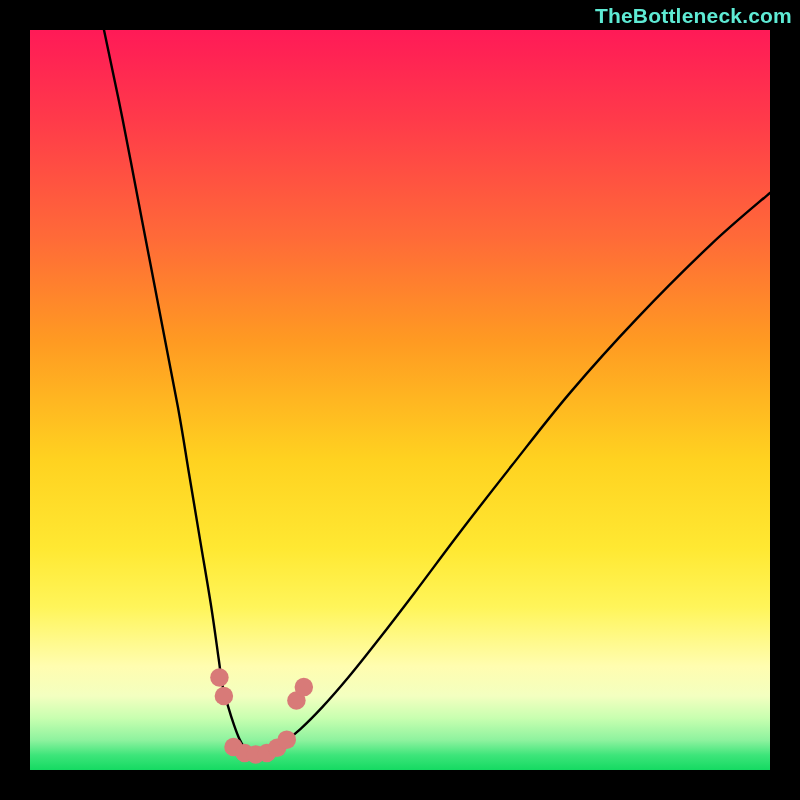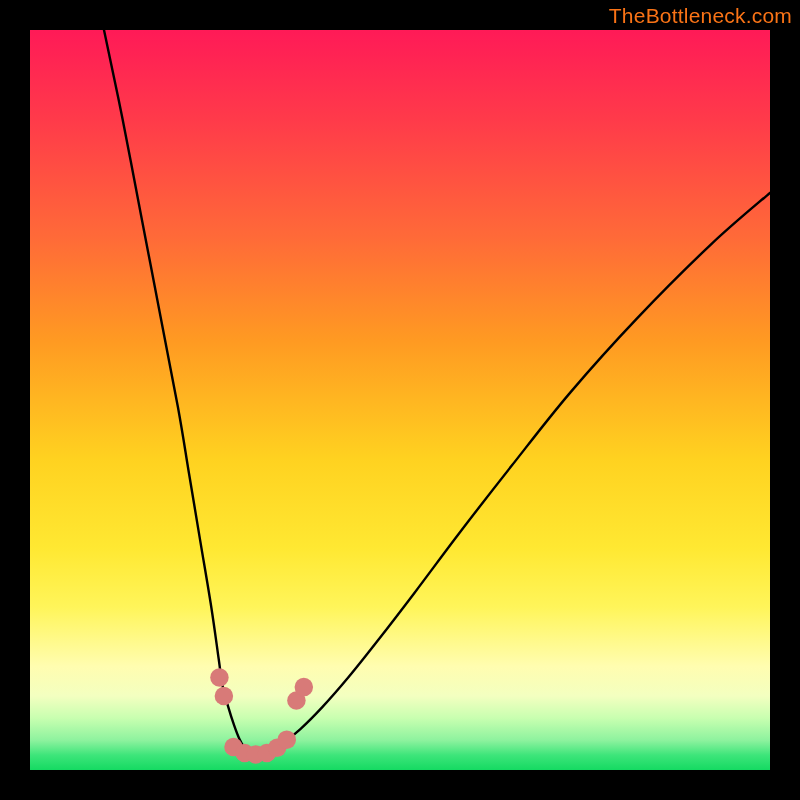--- a/index.html
+++ b/index.html
@@ -46,24 +46,24 @@
     );
   }
   svg.curves {
     position: absolute;
     inset: 0;
   }
   .watermark {
     position: absolute;
     top: 4px;
     right: 8px;
-    color: #f97316;
+    color: #5eead4;
     font-size: 21px;
     letter-spacing: 0.2px;
-    font-weight: 400;
+    font-weight: 700;
     user-select: none;
   }
 </style>
 </head>
 <body>
 
 <div class="frame">
   <div class="plot-area">
     <div class="gradient"></div>
     <svg class="curves" viewBox="0 0 740 740" preserveAspectRatio="none">

